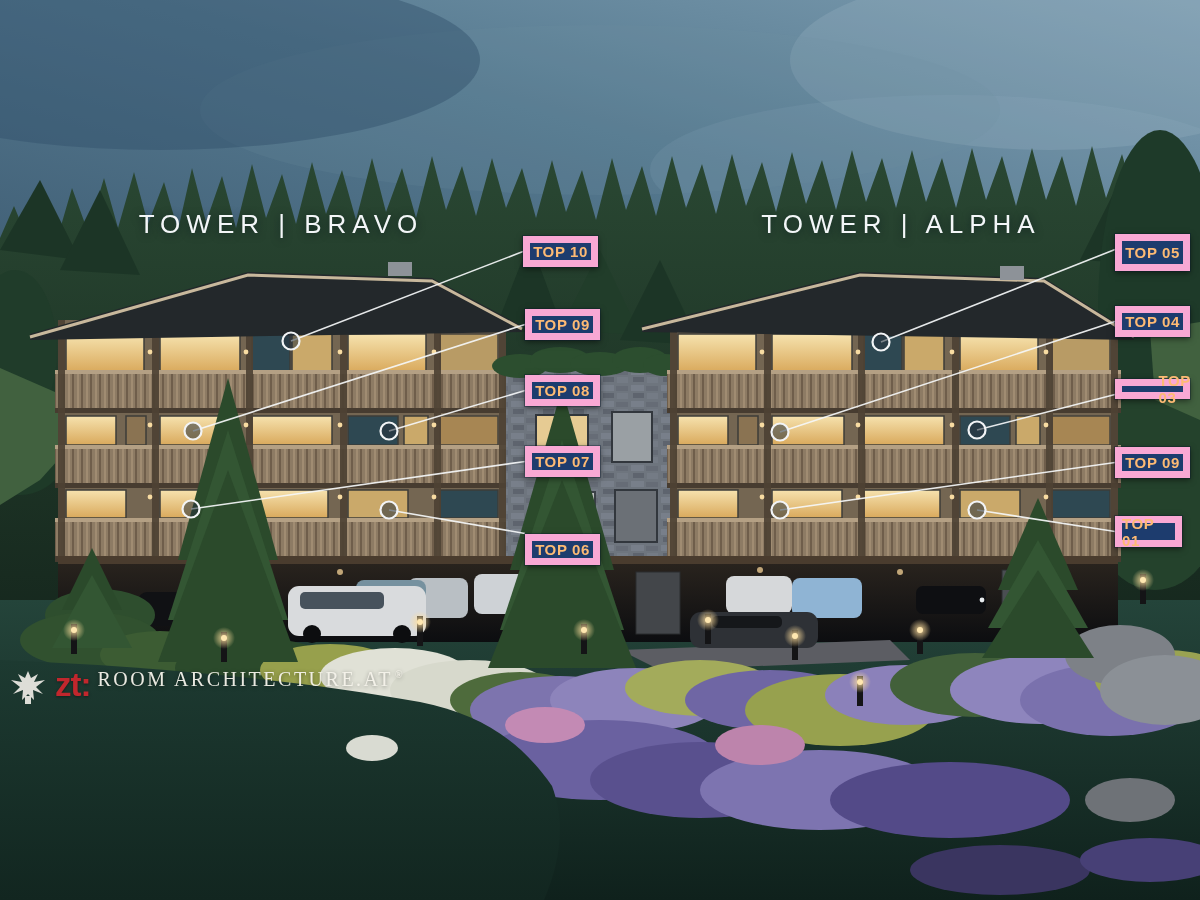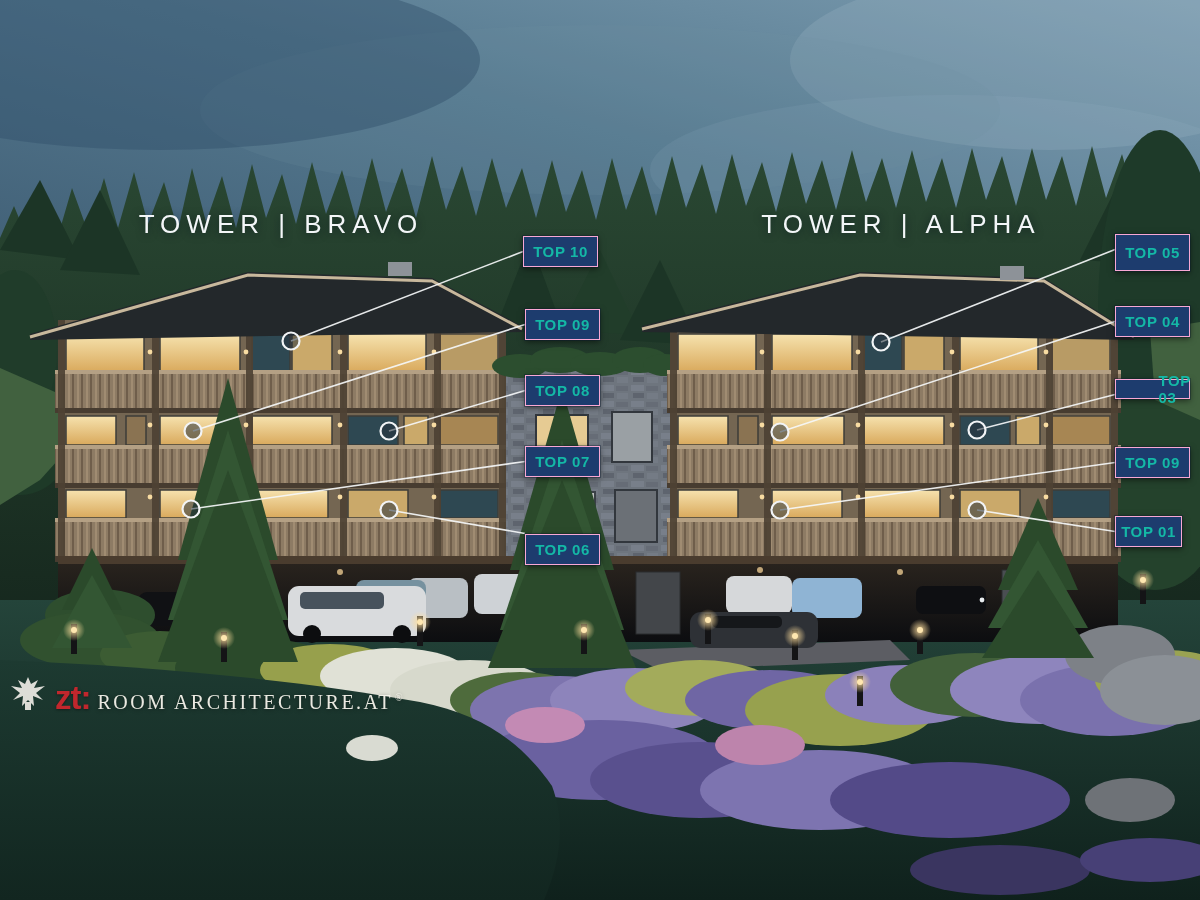--- a/index.html
+++ b/index.html
@@ -3,28 +3,28 @@
 <meta charset="utf-8">
 <style>
   html,body{margin:0;padding:0;background:#0e1a22;}
   .stage{position:relative;width:1200px;height:900px;overflow:hidden;
          font-family:"Liberation Sans",sans-serif;background:#22343f;}
   .scene{position:absolute;left:0;top:0;}
   #callout-layer{position:absolute;left:0;top:0;pointer-events:none;}
   .callout-line{stroke:rgba(245,247,249,0.92);stroke-width:1.6;}
   .unit-marker{fill:rgba(38,50,60,0.55);stroke:#f2f4f6;stroke-width:2.2;}
   .unit-badge{position:absolute;display:flex;align-items:center;justify-content:center;
-      background:#1d3c6e;border:1px solid #f9a8d4;box-sizing:border-box;
+      background:#1d3c6e;border:7px solid #f9a8d4;box-sizing:border-box;
       box-shadow:0 0 0 1px rgba(10,25,50,.35),0 2px 6px rgba(0,0,0,.5);
-      color:#14b8a6;font-weight:bold;font-size:15px;letter-spacing:.6px;}
+      color:#fdba74;font-weight:bold;font-size:15px;letter-spacing:.6px;}
   .tower-label{position:absolute;transform:translate(-50%,-50%);white-space:nowrap;
       color:#f3f6f8;font-weight:normal;font-size:26px;letter-spacing:6px;
       text-shadow:0 1px 8px rgba(8,18,28,.65);}
   .watermark{position:absolute;left:8px;top:668px;height:46px;display:flex;
-      align-items:flex-end;gap:7px;}
+      align-items:flex-start;gap:7px;}
   .wm-eagle{width:40px;height:40px;opacity:.95;}
   .wm-zt{color:#c1272d;font-weight:bold;font-size:33px;letter-spacing:-1px;
       text-shadow:0 1px 3px rgba(0,0,0,.4);line-height:1;}
   .wm-name{font-family:"Liberation Serif",serif;color:rgba(246,243,235,.95);
       font-size:20px;letter-spacing:2.5px;text-shadow:0 1px 4px rgba(0,0,0,.45);}
   .wm-name sup{font-size:10px;margin-left:2px;}
 </style>
 </head>
 <body>
 

